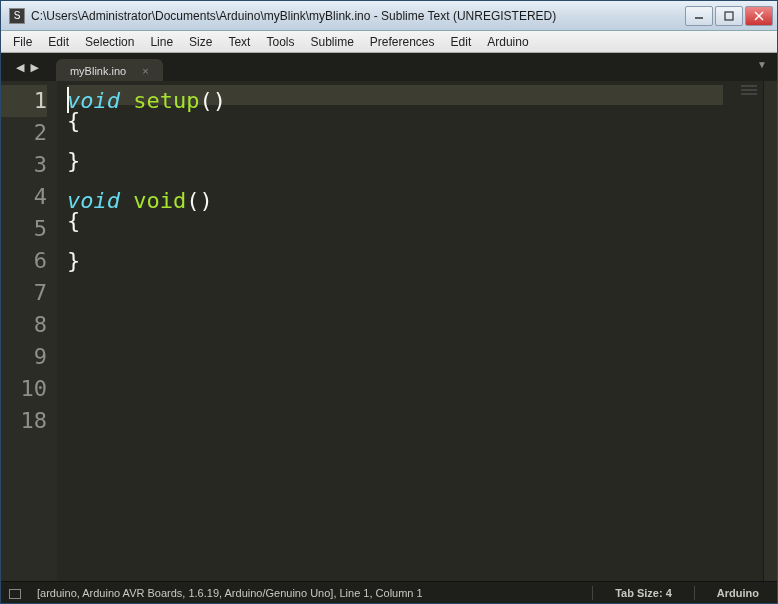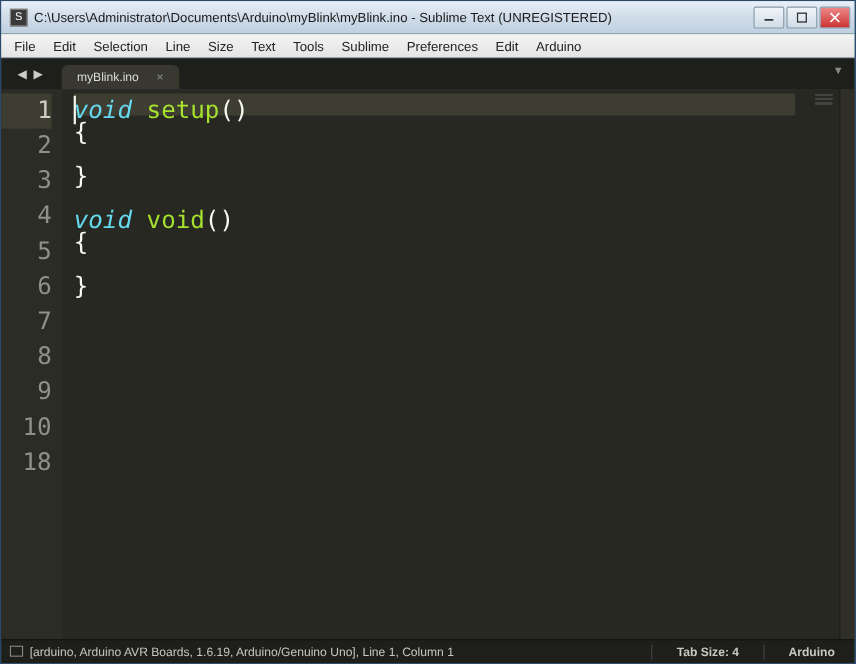--- a/index.html
+++ b/index.html
@@ -163,21 +163,21 @@
   .statusbar {
     height: 22px;
     background: #1e1e1a;
     color: #c8c8c0;
     font-size: 11px;
     display: flex;
     align-items: center;
     padding: 0 8px;
     border-top: 1px solid #11110e;
   }
-  .status-left { flex: 1; display: flex; align-items: flex-start; gap: 6px; }
+  .status-left { flex: 1; display: flex; align-items: flex-end; gap: 16px; }
   .status-icon {
     width: 12px; height: 10px;
     border: 1px solid #888;
     display: inline-block;
   }
   .status-sep {
     width: 1px; height: 14px; background: #444;
     margin: 0 12px;
   }
   .status-field { padding: 0 10px; font-weight: bold; }

